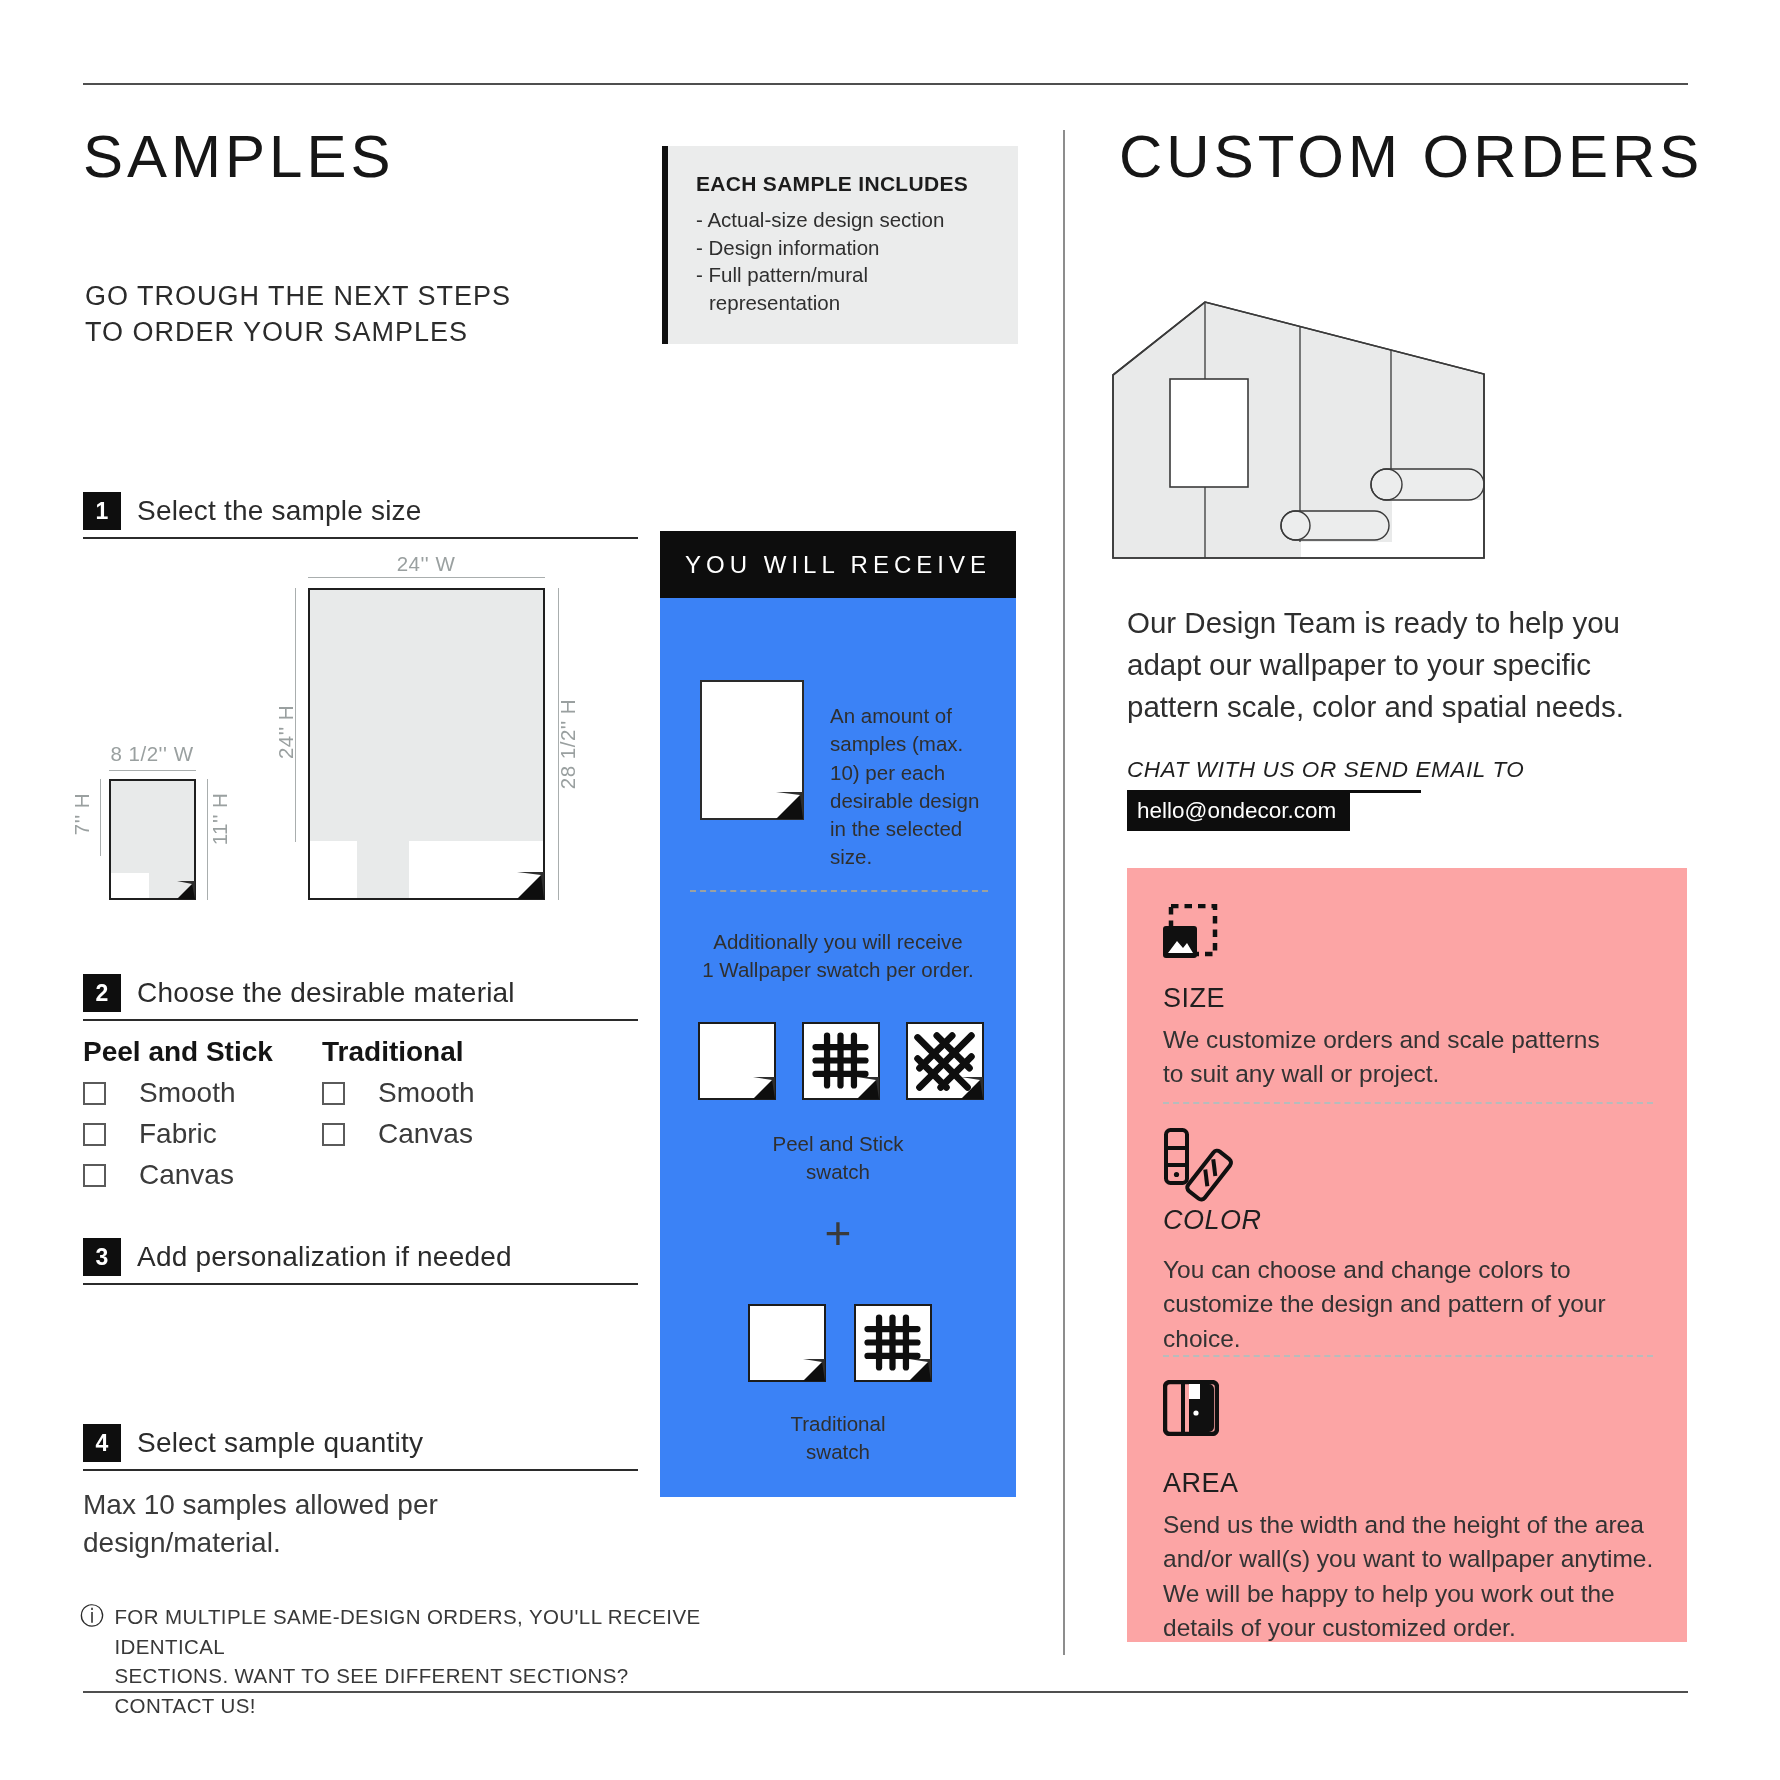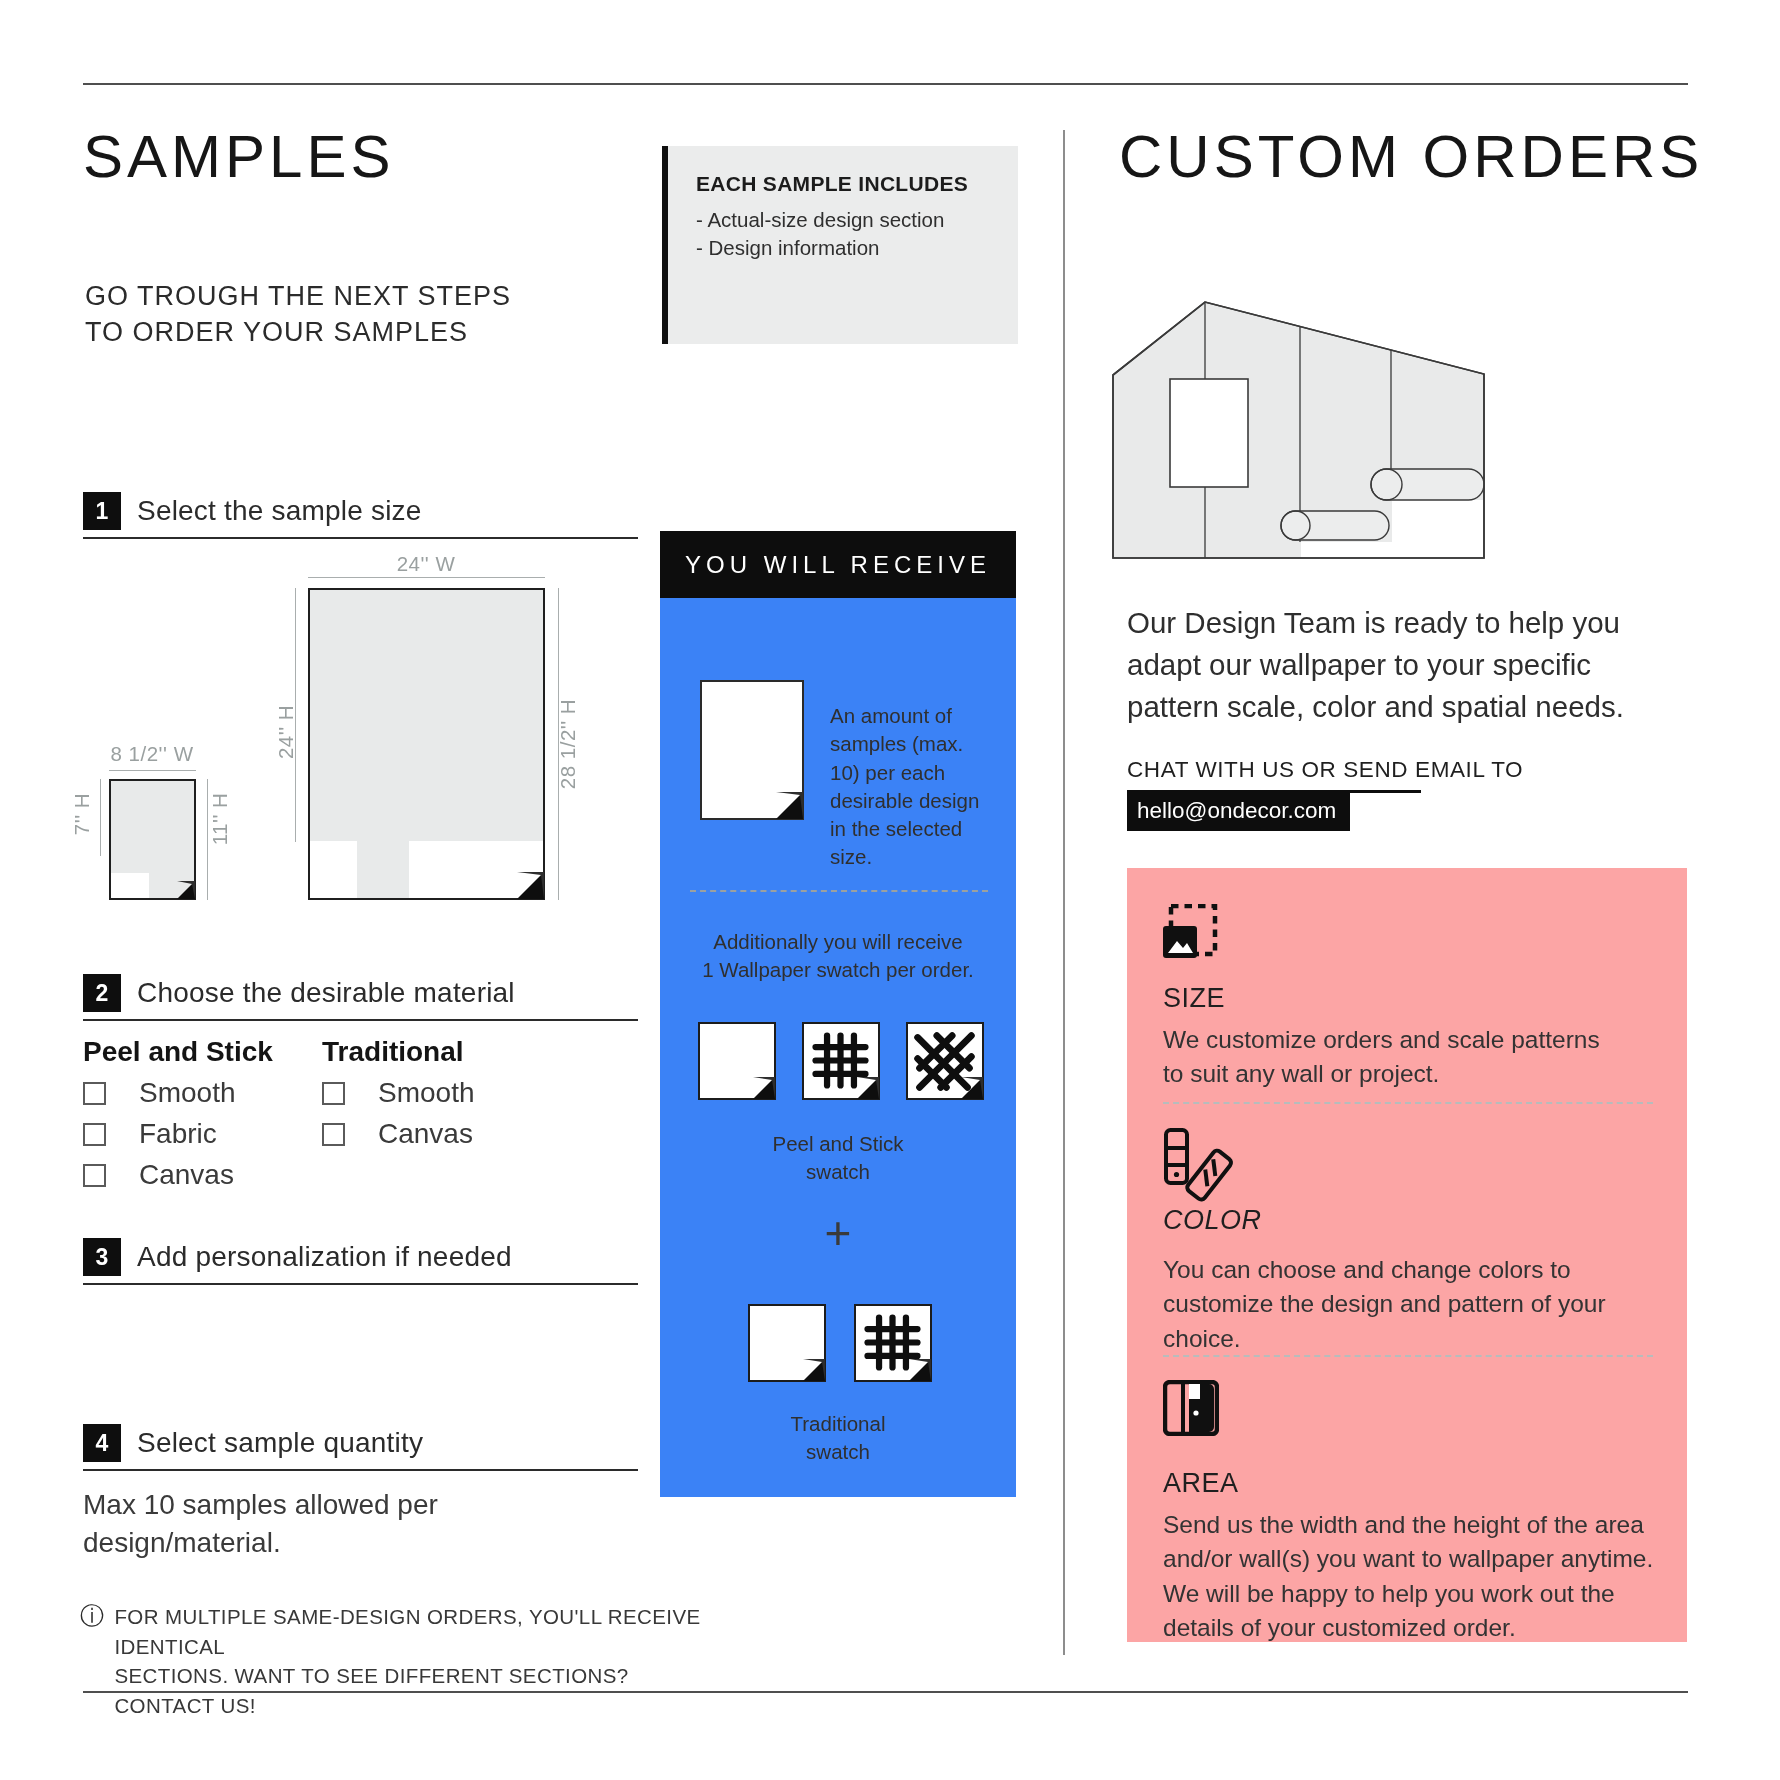--- a/index.html
+++ b/index.html
@@ -37,21 +37,21 @@
   .receive-header{background:#0d0d0d;color:#fff;display:flex;align-items:center;justify-content:center;font-size:24px;letter-spacing:5px;font-weight:400;}
   .receive-body{background:#3b82f6;}
   .paper{background:#fff;border:2px solid #2a2a2a;position:absolute;box-sizing:border-box;}
   .small-text{font-size:20.5px;color:#2f2f2f;line-height:1.38;}
   .dashed-div{border-top:2px dashed #9aa0a0;height:0;}
   .swatch{width:78px;height:78px;background:#fff;border:2.5px solid #1c1c1c;box-sizing:border-box;position:relative;}
   .swatch-label{font-size:20.5px;color:#2f2f2f;text-align:center;line-height:1.35;white-space:pre-line;}
   .plus{font-size:46px;font-weight:300;color:#3a3a3a;}
   
   .intro{font-size:29.5px;color:#2e2e2e;line-height:1.42;white-space:pre-line;}
-  .chat-label{font-size:22.5px;color:#1f1f1f;letter-spacing:0.6px;}
+  .chat-label{font-size:22.5px;color:#1f1f1f;letter-spacing:0.6px;font-style:italic;}
   .chat-underline{height:3px;background:#0d0d0d;}
   .email-badge{background:#0d0d0d;color:#fff;font-size:22.5px;padding:5px 14px 7px 10px;display:inline-block;}
   .feature-panel{background:#fca5a5;}
   .feat-title{font-size:27px;color:#1f1f1f;letter-spacing:0.5px;}
   .feat-body{font-size:24.5px;color:#333;line-height:1.4;white-space:pre-line;}
   .feat-div{border-top:2px dashed #b7bcbc;height:0;}
 </style>
 </head>
 <body>
 
@@ -62,20 +62,21 @@
   <div class="abs vrule" style="left:1063px;top:130px;height:1525px;"></div>
 
   <div class="abs big-title" style="left:83px;top:122px;">SAMPLES</div>
   <div class="abs subtitle" style="left:85px;top:278px;">GO TROUGH THE NEXT STEPS
 TO ORDER YOUR SAMPLES</div>
 
   <div class="abs includes-box" style="left:662px;top:146px;width:356px;height:198px;">
     <div class="includes-title">EACH SAMPLE INCLUDES</div>
     <div class="includes-item">Actual-size design section</div>
     <div class="includes-item">Design information</div>
+    <div class="includes-item" style="width:230px;">Full pattern/mural representation</div>
   </div>
 
   <div class="abs step-row" style="left:83px;top:492px;">
     <div class="step-num">1</div>
     <div class="step-title">Select the sample size</div>
   </div>
 
   <div class="abs dimlabel" style="left:366px;top:552px;width:120px;">24'' W</div>
   <div class="abs dim" style="left:308px;top:577px;width:237px;height:1px;"></div>
   <div class="abs dim" style="left:295px;top:588px;width:1px;height:254px;"></div>

